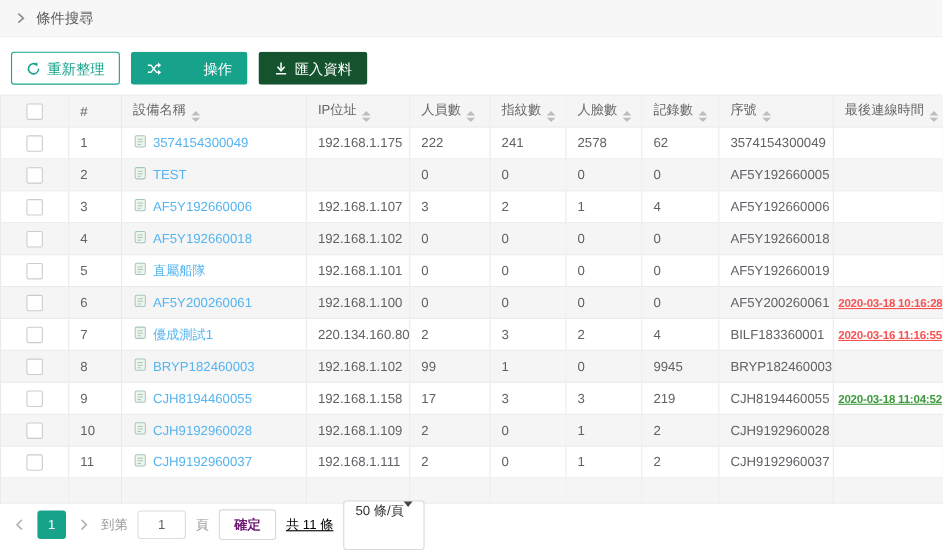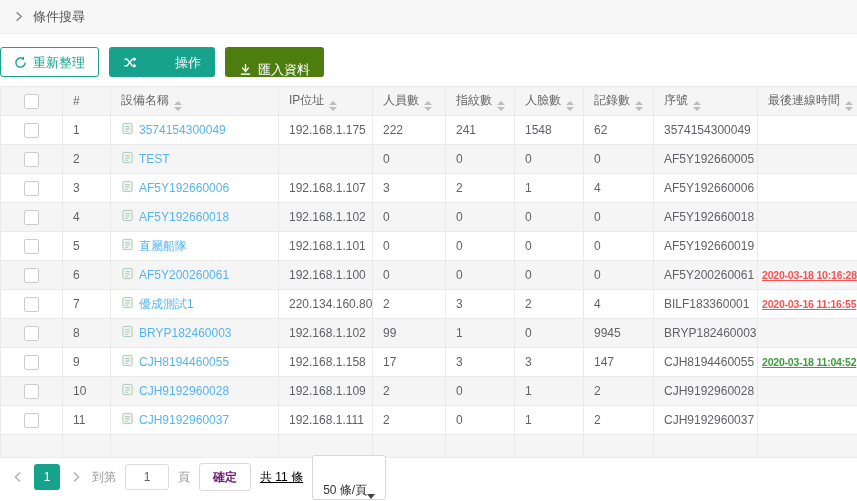--- a/index.html
+++ b/index.html
@@ -11,30 +11,30 @@
     font-size:12px; color:#606266;
   }
   
   .filter-bar {
     height:34px; background:#f7f7f7; border-bottom:1px solid #ededed;
     display:flex; align-items:center; gap:9px; padding:16px 13px;
     color:#595959; font-size:13px; cursor:pointer;
   }
   .filter-bar svg { display:block; }
   
-  .toolbar { padding:13px 10px 9px 0; display:flex; gap:10px; background:#fff; }
+  .toolbar { padding:13px 10px 9px 10px; display:flex; gap:10px; background:#fff; }
   .btn {
     height:30px; border-radius:3px; font-size:13px; line-height:1;
     display:inline-flex; align-items:center; gap:6px; padding:0 13px;
     border:1px solid transparent; cursor:pointer; white-space:nowrap;
   }
   .btn svg { display:block; }
   .btn-outline { background:#fff; border-color:#17a28c; color:#17a28c; }
   .btn-teal { background:#17a28c; color:#fff;gap:38px; }
-  .btn-blue { background:#4d7c0f; color:#fff;align-items:flex-end; }
+  .btn-blue { background:#14532d; color:#fff; }
   
   table { width:857px; border-collapse:collapse; table-layout:fixed; }
   th, td {
     border:1px solid #eaeaea; height:29px; padding:0 10px;
     text-align:left; font-weight:normal; font-size:12px; color:#606266;
     overflow:hidden; white-space:nowrap;
   }
   thead th { background:#f5f5f5; color:#666; }
   tbody tr:nth-child(even) td { background:#f5f5f5; }
   td.cb, th.cb { text-align:center; padding:0; }
@@ -68,21 +68,21 @@
     text-align:center; font-size:12px; color:#606266; outline:none;
     font-family:"Liberation Sans","DejaVu Sans",sans-serif;
   }
   .confirm-btn {
     height:28px; padding:0 13px; background:#fff; border:1px solid #d9d9d9;
     border-radius:3px; color:#701a75; font-weight:bold; font-size:12px; cursor:pointer;
   }
   .total-text { color:#000000;text-decoration:underline; }
   .size-select {
     height:45px; border:1px solid #d9d9d9; border-radius:3px; background:#fff;
-    display:inline-flex; align-items:flex-end; padding:0 10px;
+    display:inline-flex; align-items:flex-start; padding:0 10px;
     color:#333; cursor:pointer;
   }
   .caret-down {
     width:0; height:0; border-left:4px solid transparent;
     border-right:4px solid transparent; border-top:5px solid #444;
   }
 </style>
 </head>
 <body>
 
@@ -191,21 +191,21 @@
                 <rect x="2" y="1.5" width="10" height="11" rx="1.5" fill="#eef4ef" stroke="#a9c6b3" stroke-width="1"></rect>
                 <path d="M4.5 5h5M4.5 7.5h5M4.5 10h3.2" stroke="#a9c6b3" stroke-width="1"></path>
               </svg>
             </span>
             <a class="dev-link">3574154300049</a>
           </span>
         </td>
         <td>192.168.1.175</td>
         <td>222</td>
         <td>241</td>
-        <td>1548</td>
+        <td>2578</td>
         <td>62</td>
         <td>3574154300049</td>
         <td class="time-cell"><span class="time"></span></td>
       </tr>
 
       <tr>
         <td class="cb"><span class="cbx"></span></td>
         <td>2</td>
         <td>
           <span class="name-cell">
@@ -376,21 +376,21 @@
                 <path d="M4.5 5h5M4.5 7.5h5M4.5 10h3.2" stroke="#a9c6b3" stroke-width="1"></path>
               </svg>
             </span>
             <a class="dev-link">CJH8194460055</a>
           </span>
         </td>
         <td>192.168.1.158</td>
         <td>17</td>
         <td>3</td>
         <td>3</td>
-        <td>147</td>
+        <td>219</td>
         <td>CJH8194460055</td>
         <td class="time-cell"><span class="time" data-color="green">2020-03-18 11:04:52</span></td>
       </tr>
 
       <tr>
         <td class="cb"><span class="cbx"></span></td>
         <td>10</td>
         <td>
           <span class="name-cell">
             <span>

